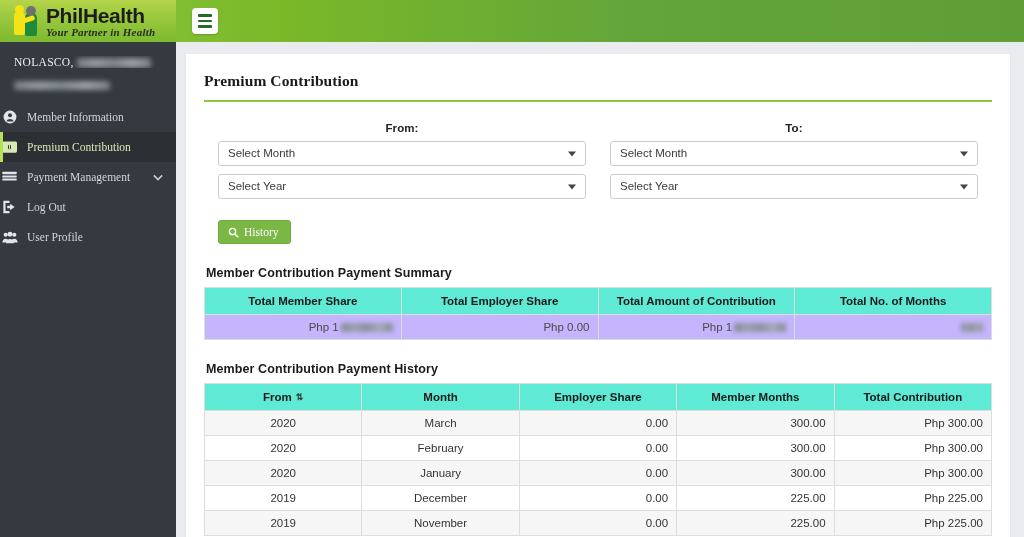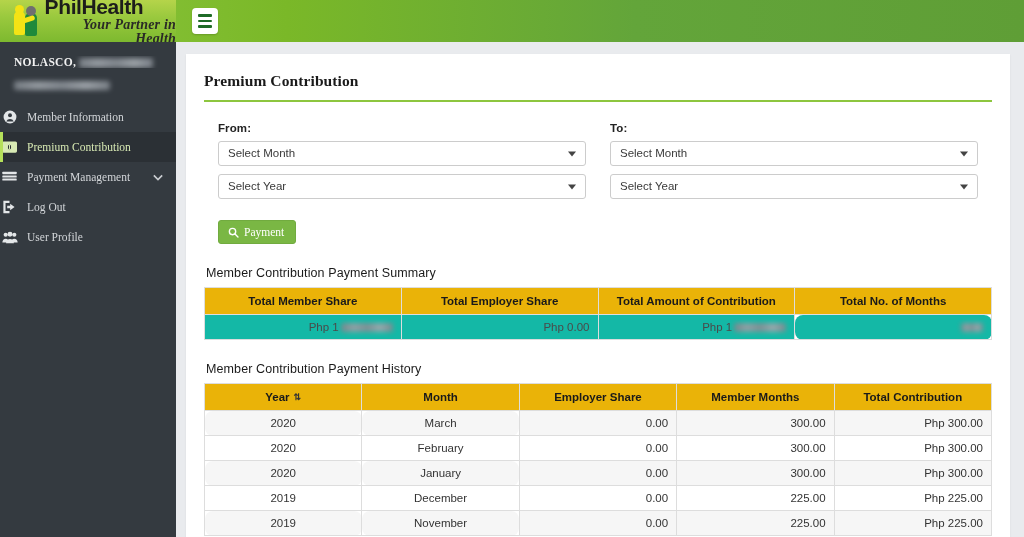--- a/index.html
+++ b/index.html
@@ -46,41 +46,41 @@
     background: #f4e315; border-radius: 3px; transform: rotate(-18deg);
   }
   .logo-text { line-height: 1; }
   .logo-name {
     font-family: "Liberation Sans", sans-serif;
     font-size: 21px; font-weight: bold; color: #1d1d1b;
     letter-spacing: -0.4px;
   }
   .logo-tag {
     font-family: "Liberation Serif", serif;
-    font-size: 14px; font-style: italic; font-weight: bold;
+    font-size: 11px; font-style: italic; font-weight: bold;
     color: #2a2a26; text-align: right; margin-top: 1px; letter-spacing: 0.2px;
   }
   .burger {
     width: 26px; height: 26px; margin-left: 16px;
     background: #ffffff; border-radius: 4px;
     display: flex; flex-direction: column; align-items: center; justify-content: center;
     gap: 3px; box-shadow: 0 1px 2px rgba(0,0,0,0.18); cursor: pointer;
   }
   .burger span { display: block; width: 14px; height: 2.5px; background: #1f6b27; border-radius: 1px; }
 
   
   .sidebar {
     position: absolute; top: 42px; left: 0;
     width: 176px; height: 495px;
     background: #343a40;
   }
   .user-block { padding: 14px 14px 16px 14px; }
   .user-name {
     font-family: "Liberation Serif", serif;
-    font-size: 11.5px; font-weight: bold; color: #f1f1f1; letter-spacing: 0.3px;
+    font-size: 11.5px; font-weight: normal; color: #f1f1f1; letter-spacing: 0.3px;
     white-space: nowrap; overflow: hidden;
   }
   .redact {
     display: inline-block; vertical-align: middle;
     background: linear-gradient(90deg,#7d838a,#9aa0a6,#868c93,#a2a8ae,#7f858c);
     filter: blur(2.6px); border-radius: 2px; opacity: 0.92;
   }
   .redact.nm { width: 74px; height: 10px; margin-left: 3px; }
   .user-id { margin-top: 7px; height: 9px; }
   .redact.id { width: 96px; height: 9px; }
@@ -127,21 +127,21 @@
     box-shadow: 0 1px 2px rgba(0,0,0,0.07);
     padding: 16px 18px 0 18px;
   }
   .card-title {
     font-family: "Liberation Serif", serif;
     font-size: 15.5px; font-weight: bold; color: #1a1a1a;
     padding: 2px 0 10px 0; letter-spacing: 0.1px;
   }
   .title-rule { height: 2px; background: #8dc63f; width: 100%; margin-bottom: 20px; }
 
-  .filters { display: flex; gap: 24px; padding: 0 14px; }
+  .filters { display: flex; gap: 24px; padding: 0 14px; text-align: center; }
   .fcol { flex: 1 1 0; min-width: 0; }
   .flabel {
     font-size: 11.5px; font-weight: bold; color: #222;
     margin-bottom: 7px; letter-spacing: 0.1px;
   }
   .select {
     position: relative;
     height: 25px; border: 1px solid #ccc; border-radius: 3px;
     background: #fff; display: flex; align-items: center;
     padding: 0 22px 2px 9px; font-size: 11.5px; color: #3a3a3a;
@@ -158,39 +158,39 @@
     margin: 13px 0 0 14px;
     display: inline-flex; align-items: center; gap: 5px;
     background: #7ab744; border: 1px solid #71ab3f; border-radius: 3px;
     color: #ffffff; font-size: 11.5px;
     padding: 5px 11px 5px 9px; cursor: pointer;
     font-family: "Liberation Serif", serif;
   }
   .search-btn svg { display: block; }
 
   .section-head {
-    font-size: 12.5px; font-weight: normal; color: #1a1a1a;
+    font-size: 12.5px; font-weight: bold; color: #1a1a1a;
     margin: 22px 0 7px 2px; letter-spacing: 0.1px;
   }
 
   table { border-collapse: collapse; width: 100%; table-layout: fixed; }
   table th {
-    border: 1px solid #dddddd; background: #eab308;
+    border: 1px solid #dddddd; background: #5eead4;
     font-size: 11.5px; font-weight: bold; color: #1a1a1a;
     padding: 7px 8px; text-align: center; white-space: nowrap;
   }
   table td {
     border: 1px solid #dddddd;
     font-size: 11.5px; color: #333;
     padding: 6px 8px; white-space: nowrap;
   }
-  .sum-row td { background: #14b8a6; text-align: right; color: #4a4a4a; }
+  .sum-row td { background: #c4b5fd; text-align: right; color: #4a4a4a; }
   .hist tbody tr:nth-child(odd) td { background: #f6f6f6; }
   .hist tbody tr:nth-child(even) td { background: #ffffff; }
-  .ta-c { text-align: center; border-radius: 8px; }
+  .ta-c { text-align: center; }
   .ta-r { text-align: right; }
   .sort-ico { display: inline-block; margin-left: 4px; font-size: 9px; color: #333; vertical-align: 1px; }
   .redact.sum { width: 52px; height: 9px; margin-left: 2px; }
   .redact.mon { width: 22px; height: 9px; }
   .cell-flex { display: inline-flex; align-items: center; }
 </style>
 </head>
 <body>
 
 <div class="app">
@@ -325,21 +325,21 @@
         </div>
       </div>
 
       <div class="search-btn">
         <span>
           <svg width="11" height="11" viewBox="0 0 16 16" fill="none" stroke="#ffffff" stroke-width="2">
             <circle cx="6.6" cy="6.6" r="4.6"></circle>
             <line x1="10.2" y1="10.2" x2="14.5" y2="14.5" stroke-linecap="round"></line>
           </svg>
         </span>
-        <span>Payment</span>
+        <span>History</span>
       </div>
 
       
       <div class="section-head">Member Contribution Payment Summary</div>
       <table class="summary">
         <thead>
           <tr>
             <th>Total Member Share</th>
             <th>Total Employer Share</th>
             <th>Total Amount of Contribution</th>
@@ -367,21 +367,21 @@
           </tr>
         </tbody>
       </table>
 
       
       <div class="section-head">Member Contribution Payment History</div>
       <table class="hist">
         <thead>
           <tr>
             <th>
-              <span>Year</span><span class="sort-ico">⇅</span>
+              <span>From</span><span class="sort-ico">⇅</span>
             </th>
             <th>Month</th>
             <th>Employer Share</th>
             <th>Member Months</th>
             <th>Total Contribution</th>
           </tr>
         </thead>
         <tbody>
           <tr>
             <td class="ta-c">2020</td>

